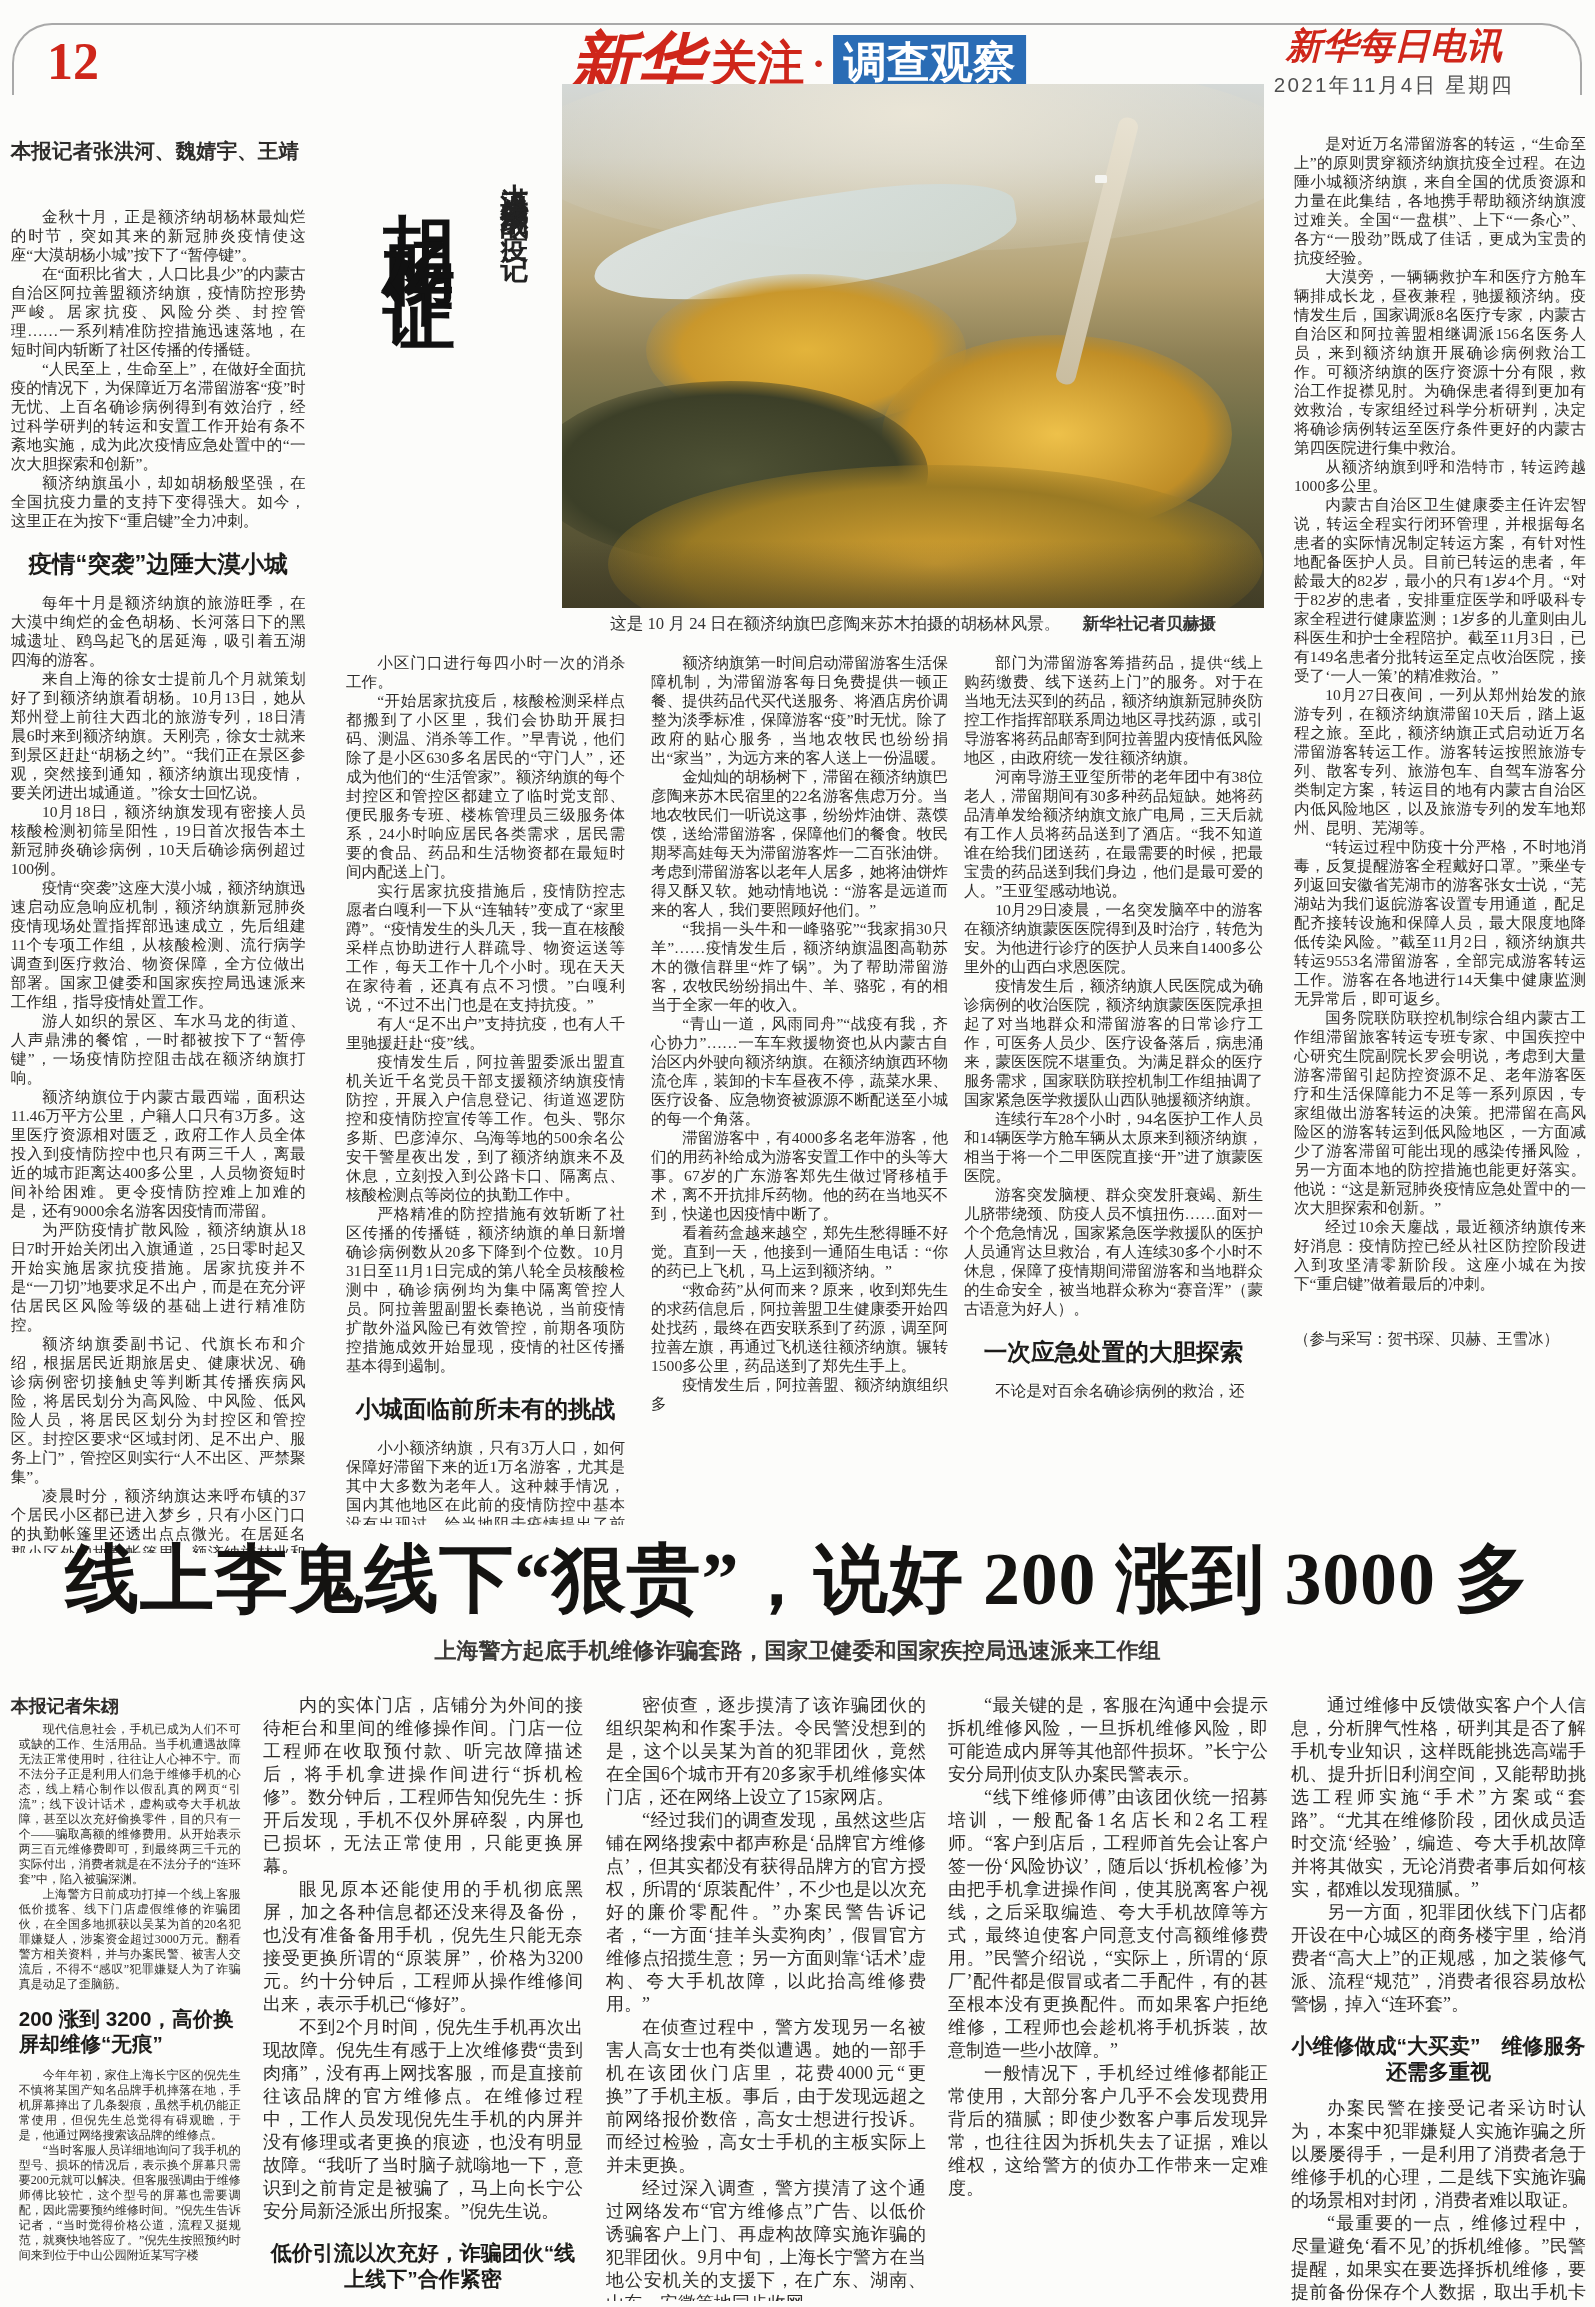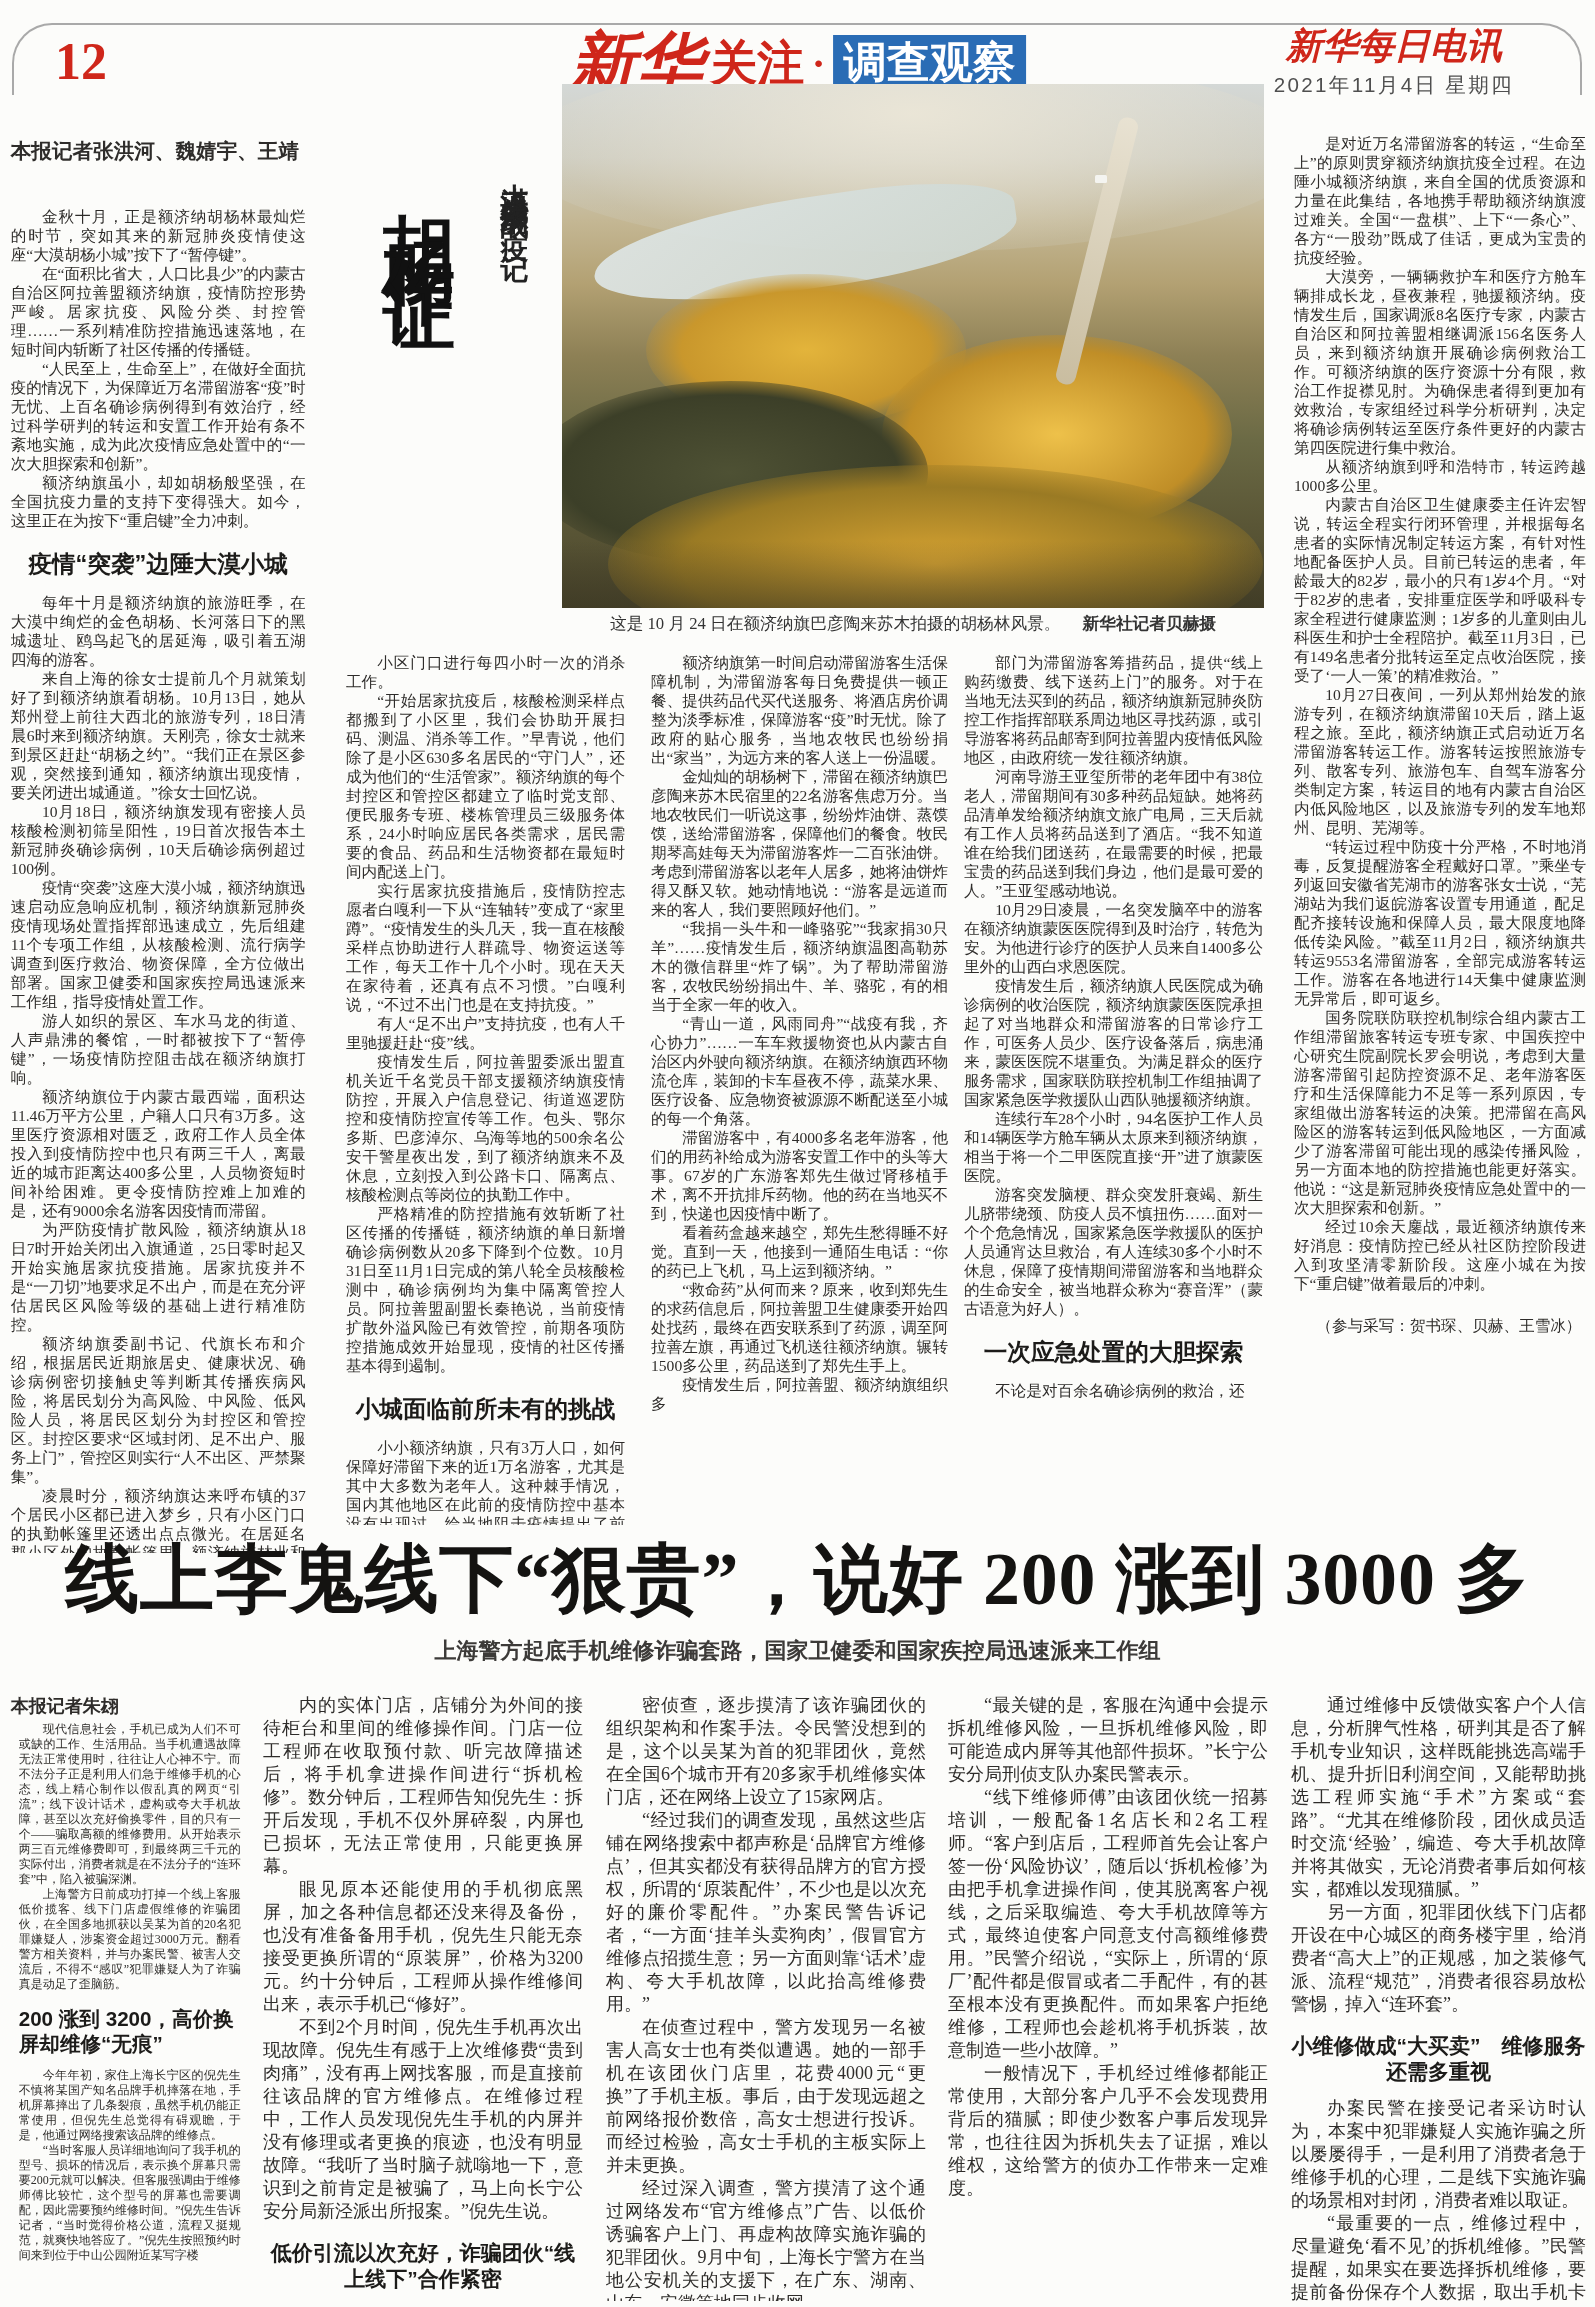--- a/index.html
+++ b/index.html
@@ -1,34 +1,34 @@
 <!DOCTYPE html>
 <html style="font-size:12px"><head>
 <meta charset="utf-8">
 <style>
   html,body{margin:0;padding:0;}
   body{width:1595px;height:2307px;position:relative;background:#fcfcfa;font-family:"Liberation Serif","DejaVu Serif",serif;color:#2e2c2a;}
   .abs{position:absolute;}
   
   #header-frame{left:12px;top:23px;width:1566px;height:70px;border:2.3px solid #a9a9a9;border-bottom:none;border-radius:40px 40px 0 0;}
-  #page-number{left:55px;top:32px;font-size:52px;font-weight:900;color:#cf261a;}
+  #page-number{left:47px;top:32px;font-size:52px;font-weight:900;color:#cf261a;}
   #masthead{left:50%;top:30px;transform:translateX(-50%);display:flex;align-items:center;gap:7.6px;white-space:nowrap;}
   #masthead .script{font-size:67px;font-weight:900;font-style:italic;color:#cf261a;line-height:1;}
   #masthead .rest{font-size:47px;font-weight:900;color:#cf261a;line-height:1;}
   #masthead .dot{font-size:41px;font-weight:900;color:#cf261a;line-height:1;}
   #masthead .boxed{background:#2a6cb5;color:#fff;font-size:43px;font-weight:900;line-height:1;padding:6px 10.7px 7.6px;}
   #paper-logo{right:81px;top:27px;text-align:center;}
   #paper-logo .nm{font-size:36px;font-weight:900;font-style:italic;color:#cf261a;line-height:1.1;}
   #paper-logo .dt{font-size:20.6px;color:#4f4f4f;letter-spacing:2.3px;margin-top:4.6px;font-family:"Liberation Sans",sans-serif;}
   
   .col{overflow:hidden;text-align:justify;}
   .t-body{font-size:15.6px;line-height:19px;}
   .b-p{text-indent:2em;}
   .b-h{font-weight:900;text-align:center;text-indent:0;font-size:23.6px;line-height:1.2;margin:20px 0 15px;color:#1c1b19;font-family:"Liberation Sans",sans-serif;}
-  .b-credit{text-align:right;margin-top:23px;padding-right:4.6px;}
+  .b-credit{margin-top:36px;padding-right:4.6px;}
   #a1-byline{left:10.7px;top:137px;font-size:20.6px;font-weight:700;}
   #a1-colL{left:10.7px;top:178px;width:295px;height:1346px;margin-top:29px;}
   #vh-main{left:371px;top:155px;height:381px;writing-mode:vertical-rl;font-size:72px;font-weight:900;letter-spacing:0.32em;color:#111;}
   #vh-kicker{left:495px;top:161px;height:350px;writing-mode:vertical-rl;font-size:28px;font-weight:700;letter-spacing:0.14em;color:#222;}
   #photo{left:562px;top:84px;width:702px;height:524px;overflow:hidden;background:linear-gradient(180deg,#d4d8d6 0%,#cfcdc0 14%,#c4b794 26%,#b3a173 38%,#8d8055 52%,#6b6a45 68%,#5a5636 84%,#4a452c 100%);}
   .ph{position:absolute;border-radius:50%;}
   #caption-row{left:562px;top:612px;width:702px;text-align:center;font-size:16.7px;color:#333;}
   #caption-row .credit{font-weight:900;margin-left:22px;}
   #a1-colA{left:346px;top:653px;width:279px;height:872px;}
   #a1-colB{left:651px;top:653px;width:297px;height:872px;}

